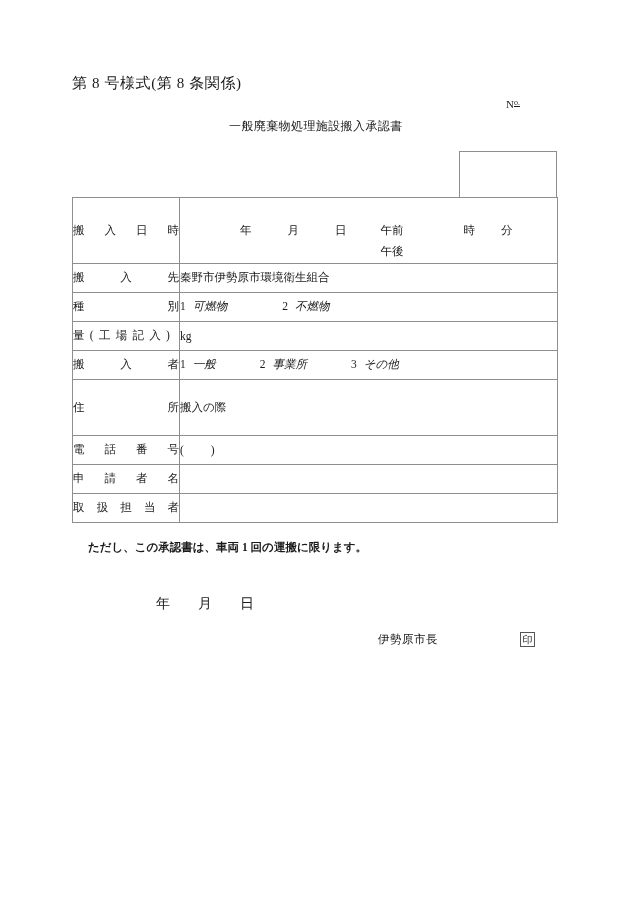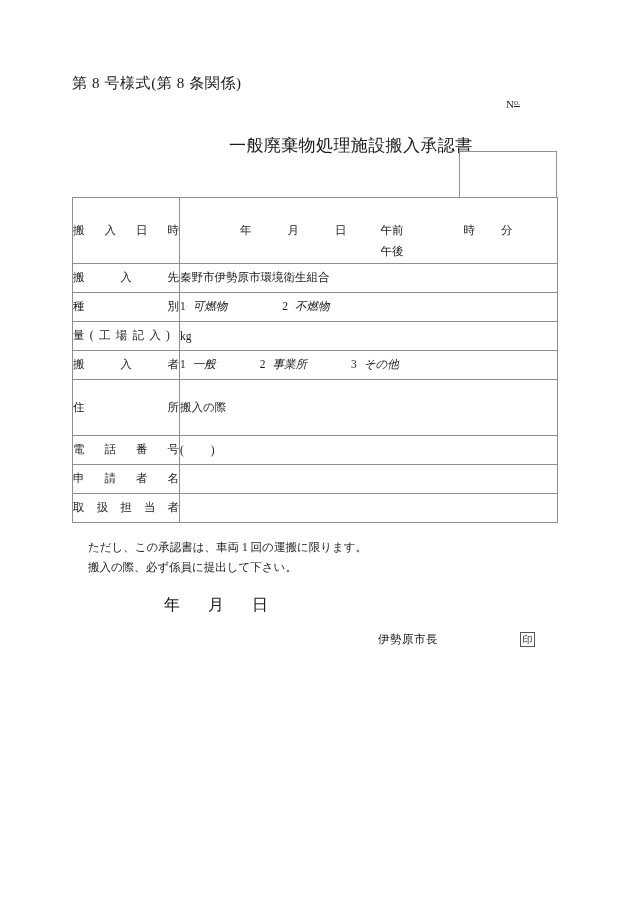--- a/index.html
+++ b/index.html
@@ -41,22 +41,22 @@
   }
   .doc-number .no-sup {
     font-size: 8px;
     vertical-align: 0.42em;
     text-decoration: underline;
     text-underline-offset: 1px;
   }
   .doc-title {
     position: absolute;
     left: 229px;
-    top: 134px;
-    font-size: 17px;
+    top: 118px;
+    font-size: 12px;
     letter-spacing: 0.4px;
     white-space: nowrap;
   }
 
   
   .stamp-box {
     position: absolute;
     left: 459px;
     top: 151px;
     width: 98px;
@@ -143,29 +143,30 @@
   .tel-cell { padding-left: 98px; letter-spacing: 1px; }
   .tel-cell .paren-gap { display: inline-block; width: 26px; }
 
   
   .notes {
     position: absolute;
     left: 88px;
     top: 538px;
     font-size: 11.5px;
     line-height: 1.72;
+    font-weight: bold;
   }
   .notes div { white-space: nowrap; }
 
   
   .sig-date {
     position: absolute;
-    left: 164px;
+    left: 156px;
     top: 595px;
-    font-size: 16px;
+    font-size: 14px;
     white-space: nowrap;
   }
   .sig-date .g { display: inline-block; width: 28px; }
 
   .sig-name {
     position: absolute;
     left: 344px;
     top: 632px;
     font-size: 11.5px;
     letter-spacing: 0.5px;
@@ -323,21 +324,20 @@
           </span>
         </td>
         <td class="val"></td>
       </tr>
 
     </tbody>
   </table>
 
   <div class="notes">
     <div>ただし、この承認書は、車両 1 回の運搬に限ります。</div>
-    <div>搬入の際、必ず係員に提出して下さい。</div>
   </div>
 
   <div class="sig-date"><span>年</span><span class="g"></span><span>月</span><span class="g"></span><span>日</span></div>
 
   <div class="sig-name">伊勢原市長</div>
   <div class="seal-box">印</div>
 
 </div>
 
 </body></html>

